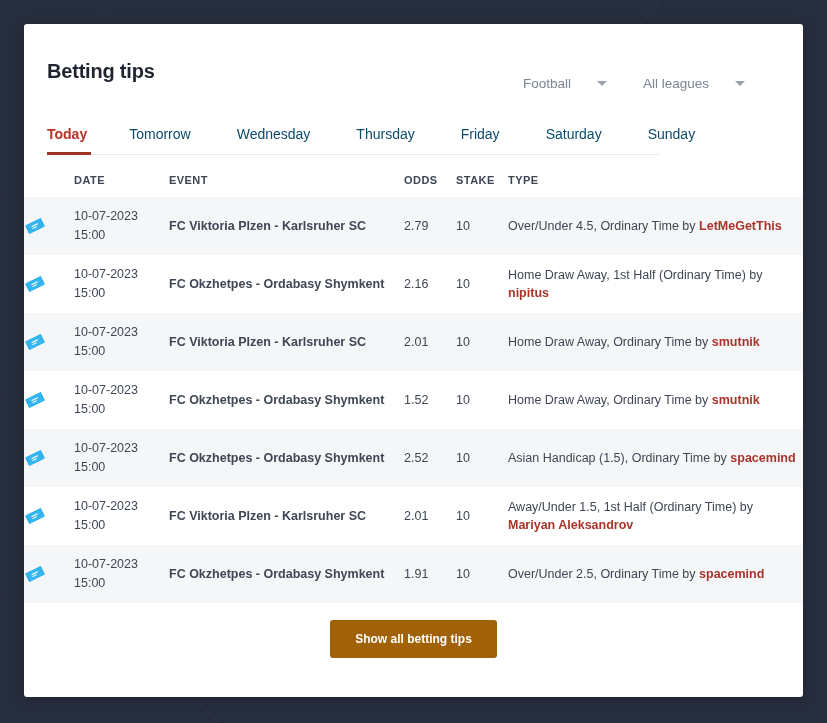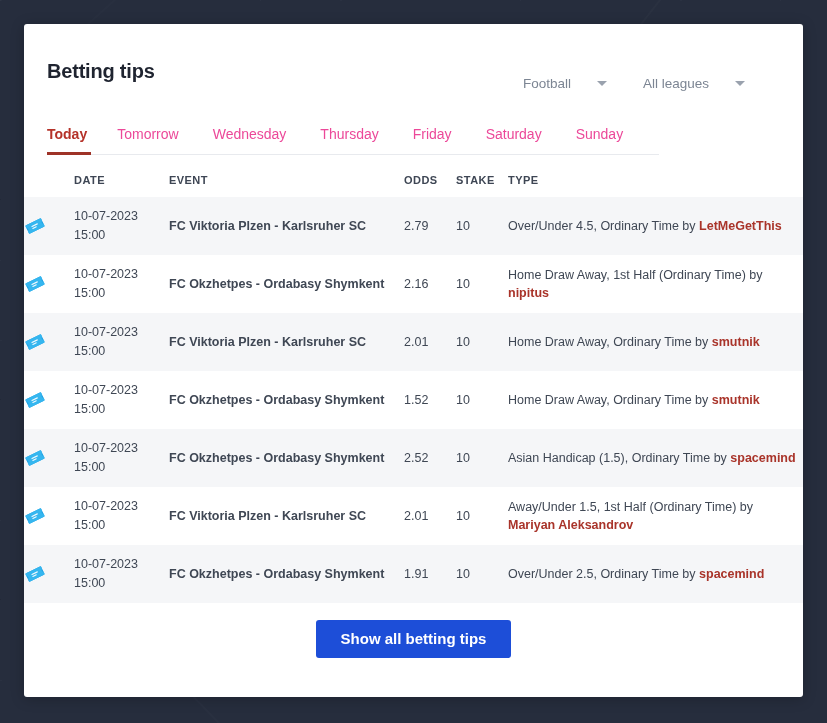--- a/index.html
+++ b/index.html
@@ -91,27 +91,27 @@
   }
 
   
   .tabs-wrap {
     position: relative;
     margin: 22px 24px 0 23px;
   }
   .tabs {
     display: flex;
     align-items: flex-start;
-    gap: 0;
+    gap: 12px;
     position: relative;
     z-index: 2;
   }
   .tab {
     font-size: 14px;
-    color: #ec4899;
+    color: #0c4a6e;
     padding: 0 24px 13px 0;
     margin-right: 10px;
     cursor: pointer;
     white-space: nowrap;
     position: relative;
   }
   .tab:first-child { padding-right: 20px; }
   .tab.active {
     color: #b53229;
     font-weight: bold;
@@ -210,23 +210,23 @@
 
   
   .card-footer {
     display: flex;
     justify-content: center;
     align-items: center;
     padding-top: 17px;
     background: #ffffff;
   }
   .cta-button {
-    background: #1d4ed8;
+    background: #a16207;
     color: #ffffff;
-    font-size: 15px;
+    font-size: 12px;
     font-weight: bold;
     border: none;
     border-radius: 3px;
     padding: 0 25px;
     height: 38px;
     line-height: 38px;
     cursor: pointer;
     font-family: "Liberation Sans", sans-serif;
   }
 </style>

